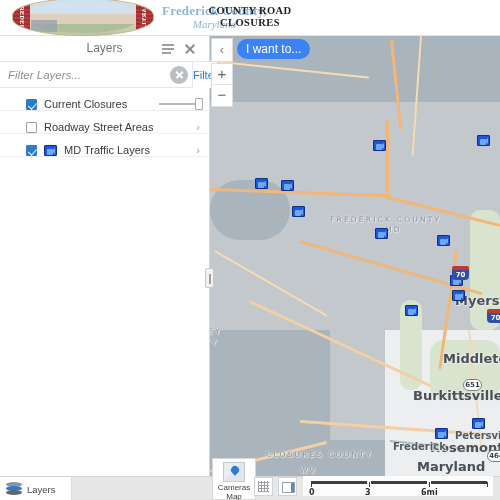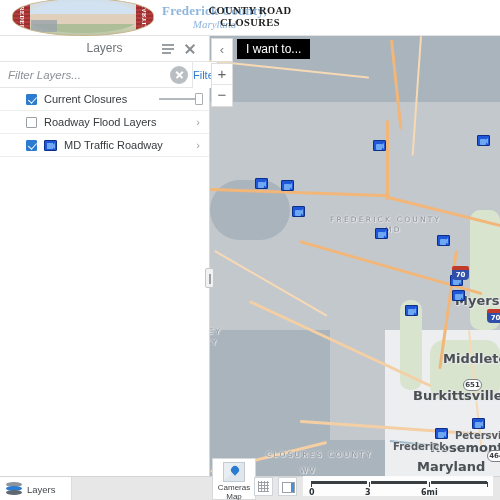--- a/index.html
+++ b/index.html
@@ -207,21 +207,21 @@
   #clear-btn::before { transform: rotate(45deg); }
   #clear-btn::after  { transform: rotate(-45deg); }
   #filter-btn {
     width: 50px; height: 26px; border: none; border-left: 1px solid #e6e6e6;
     background: #fff; color: #2b7bd0; font-size: 11px; cursor: pointer;
     font-family: "Liberation Sans", sans-serif;
   }
 
   #layer-list { flex: 1; overflow-y: auto; }
   .layer-row {
-    position: relative; display: flex; align-items: center;
+    position: relative; display: flex; align-items: flex-end;
     height: 23px; padding-left: 26px; padding-right: 6px;
     border-bottom: 1px solid #eeeeee;
     font-size: 11px; color: #36393d;
   }
   .chk {
     width: 11px; height: 11px; flex: 0 0 11px;
     border: 1px solid #9aa0a6; background: #fff; border-radius: 1px;
     margin-right: 7px; position: relative; cursor: pointer;
   }
   .chk.on { background: #2b7bd0; border-color: #2b7bd0; }
@@ -277,23 +277,23 @@
 
   
   #collapse-btn {
     position: absolute; left: 211px; top: 38px; width: 22px; height: 24px;
     background: #ffffff; border: 1px solid #dcdcdc; z-index: 35;
     cursor: pointer; color: #7b8084; font-size: 13px;
     text-align: center; line-height: 22px;
   }
   #iwantto {
     position: absolute; left: 237px; top: 39px; height: 20px;
-    background: #000000; color: #fff; z-index: 35;
+    background: #3b82f6; color: #fff; z-index: 35;
     font-size: 12px; padding: 0 9px; line-height: 20px;
-    cursor: pointer; white-space: nowrap;
+    cursor: pointer; white-space: nowrap; border-radius: 10px;
   }
   #zoom-ctrl {
     position: absolute; left: 211px; top: 63px; width: 22px; z-index: 35;
     background: #fff; border: 1px solid #dcdcdc;
   }
   #zoom-ctrl div {
     height: 21px; line-height: 20px; text-align: center;
     font-size: 15px; color: #5f6368; cursor: pointer;
   }
   #zoom-in { border-bottom: 1px solid #e6e6e6; }
@@ -493,27 +493,27 @@
         <div class="layer-row">
           <div class="chk on"></div>
           <div class="lyr-label">Current Closures</div>
           <div class="opacity-slider">
             <div class="track"></div>
             <div class="knob"></div>
           </div>
         </div>
         <div class="layer-row">
           <div class="chk"></div>
-          <div class="lyr-label">Roadway Flood Layers</div>
+          <div class="lyr-label">Roadway Street Areas</div>
           <div class="chev">›</div>
         </div>
         <div class="layer-row">
           <div class="chk on"></div>
           <div class="lyr-icon"></div>
-          <div class="lyr-label">MD Traffic Roadway</div>
+          <div class="lyr-label">MD Traffic Layers</div>
           <div class="chev">›</div>
         </div>
       </div>
   </div>
 
   <div id="panel-handle"></div>
 
   <div id="collapse-btn">‹</div>
   <div id="iwantto">I want to...</div>
   <div id="zoom-ctrl">

